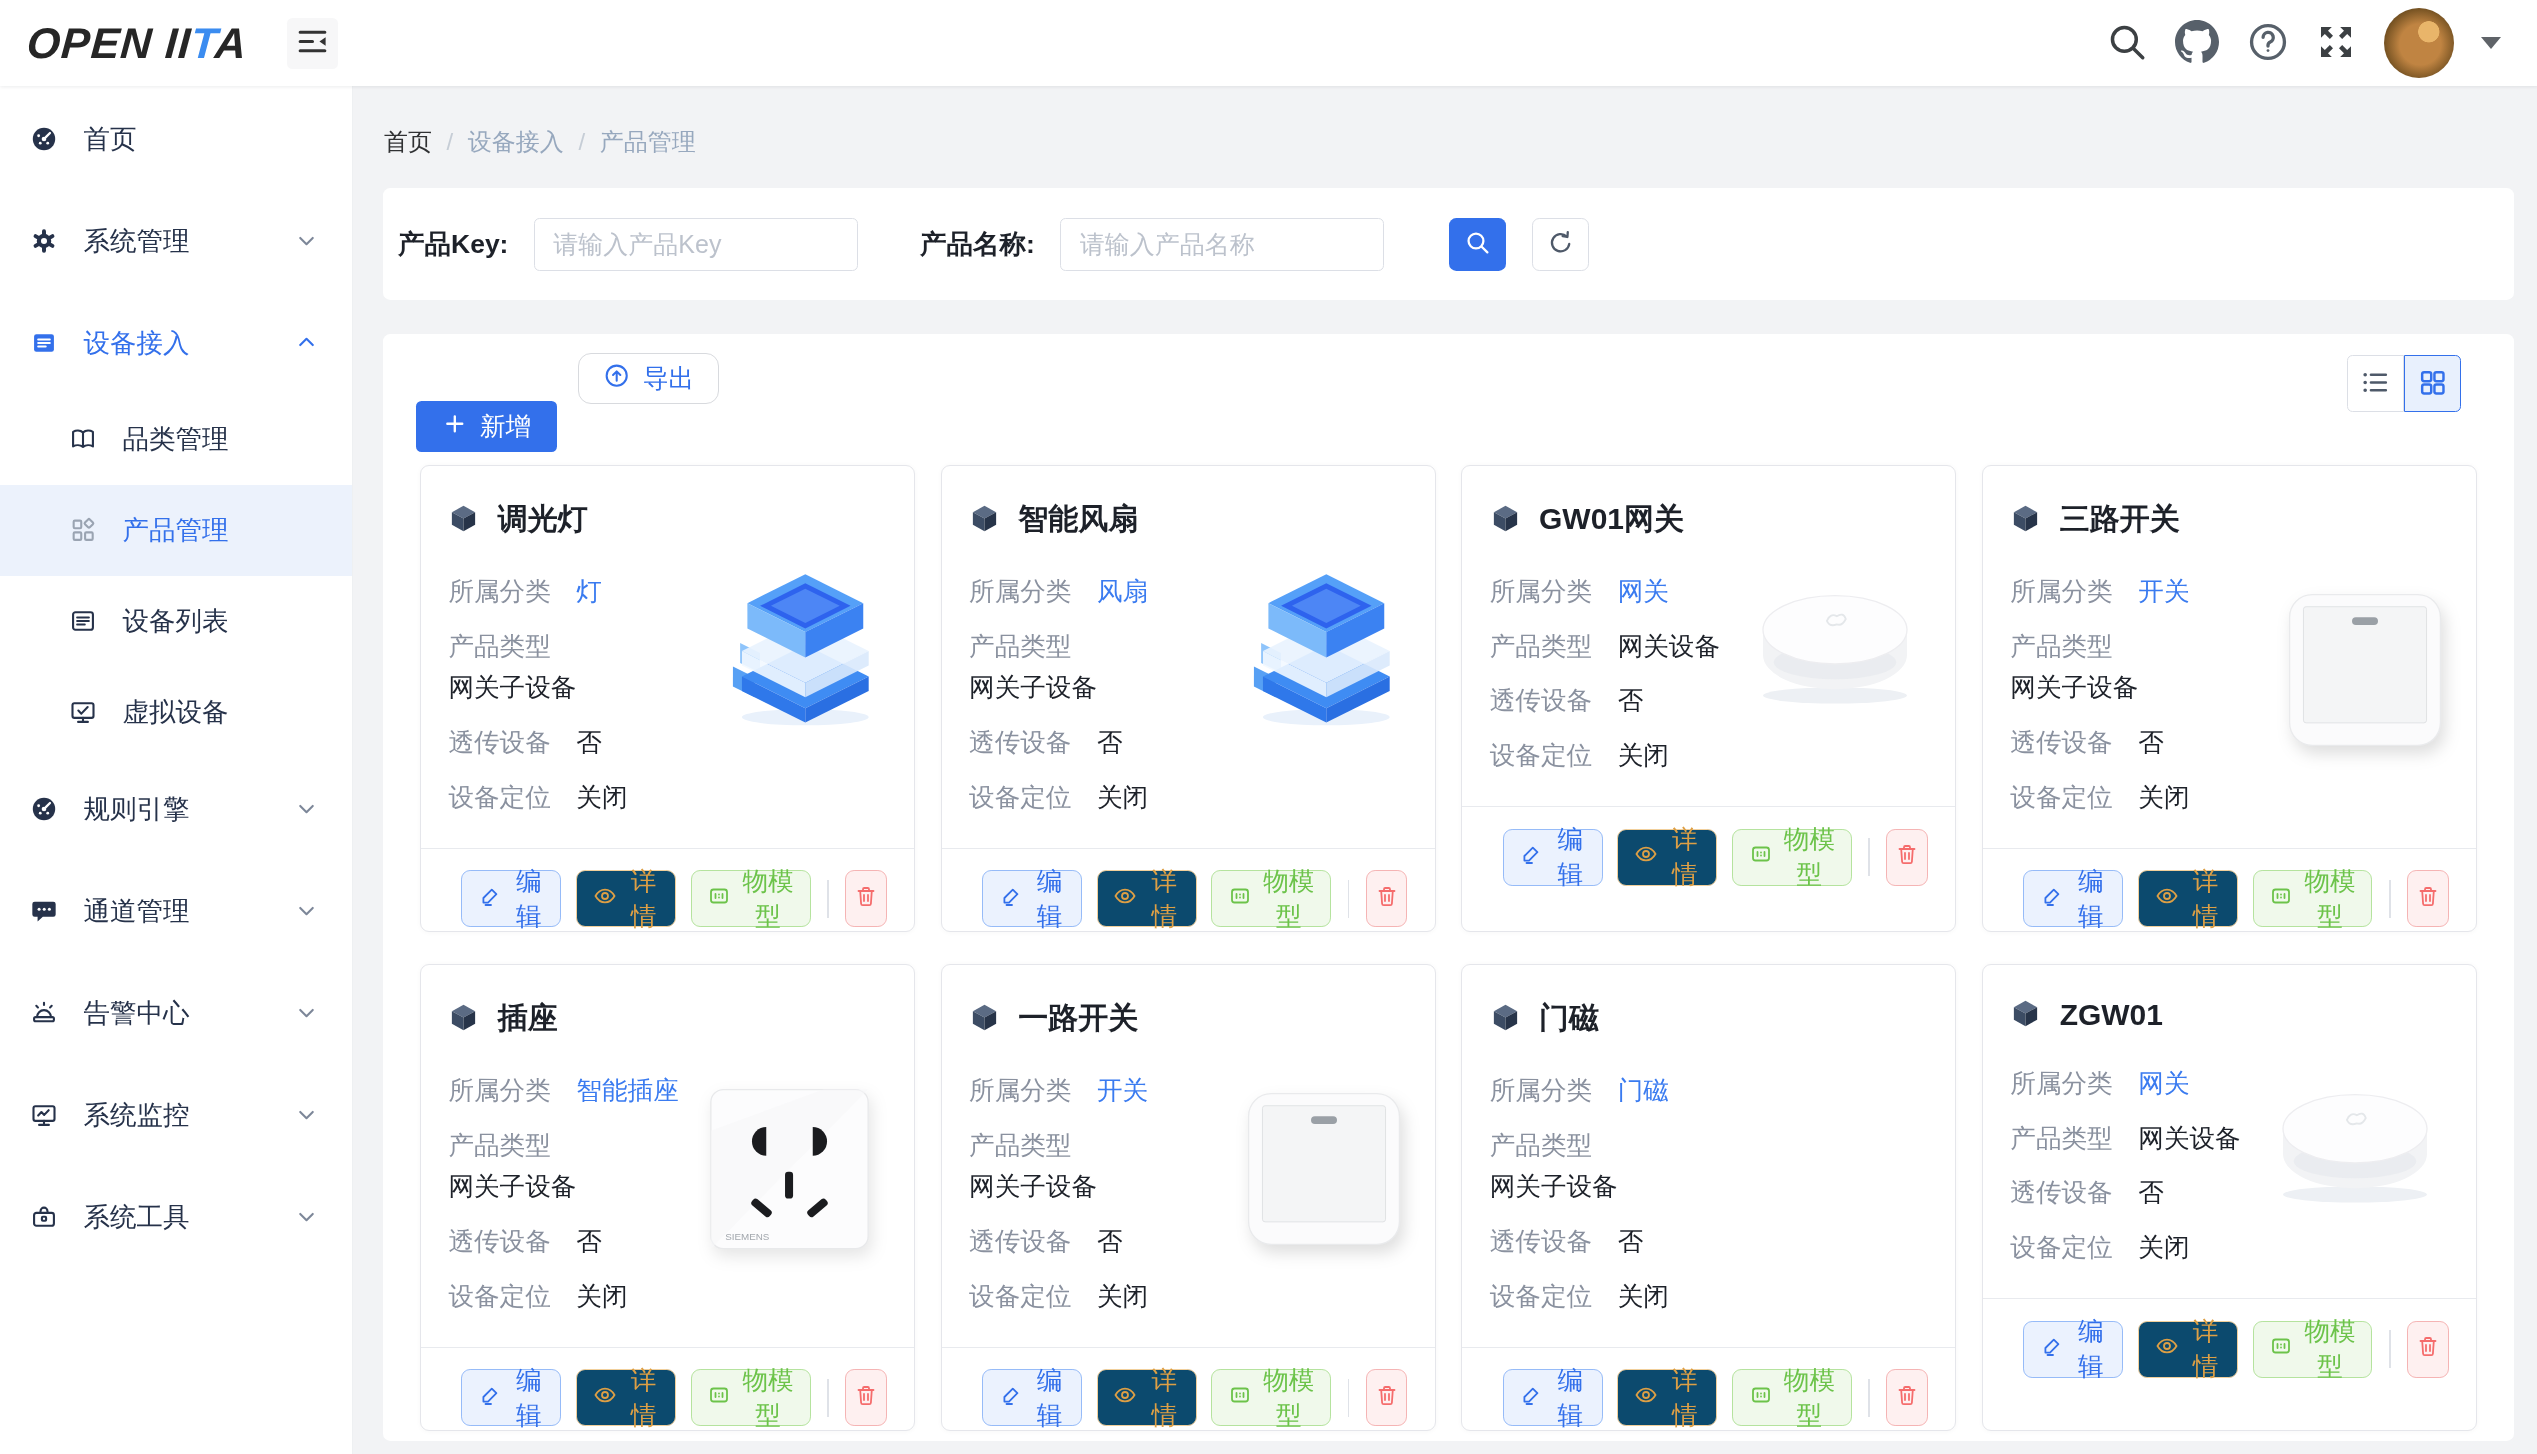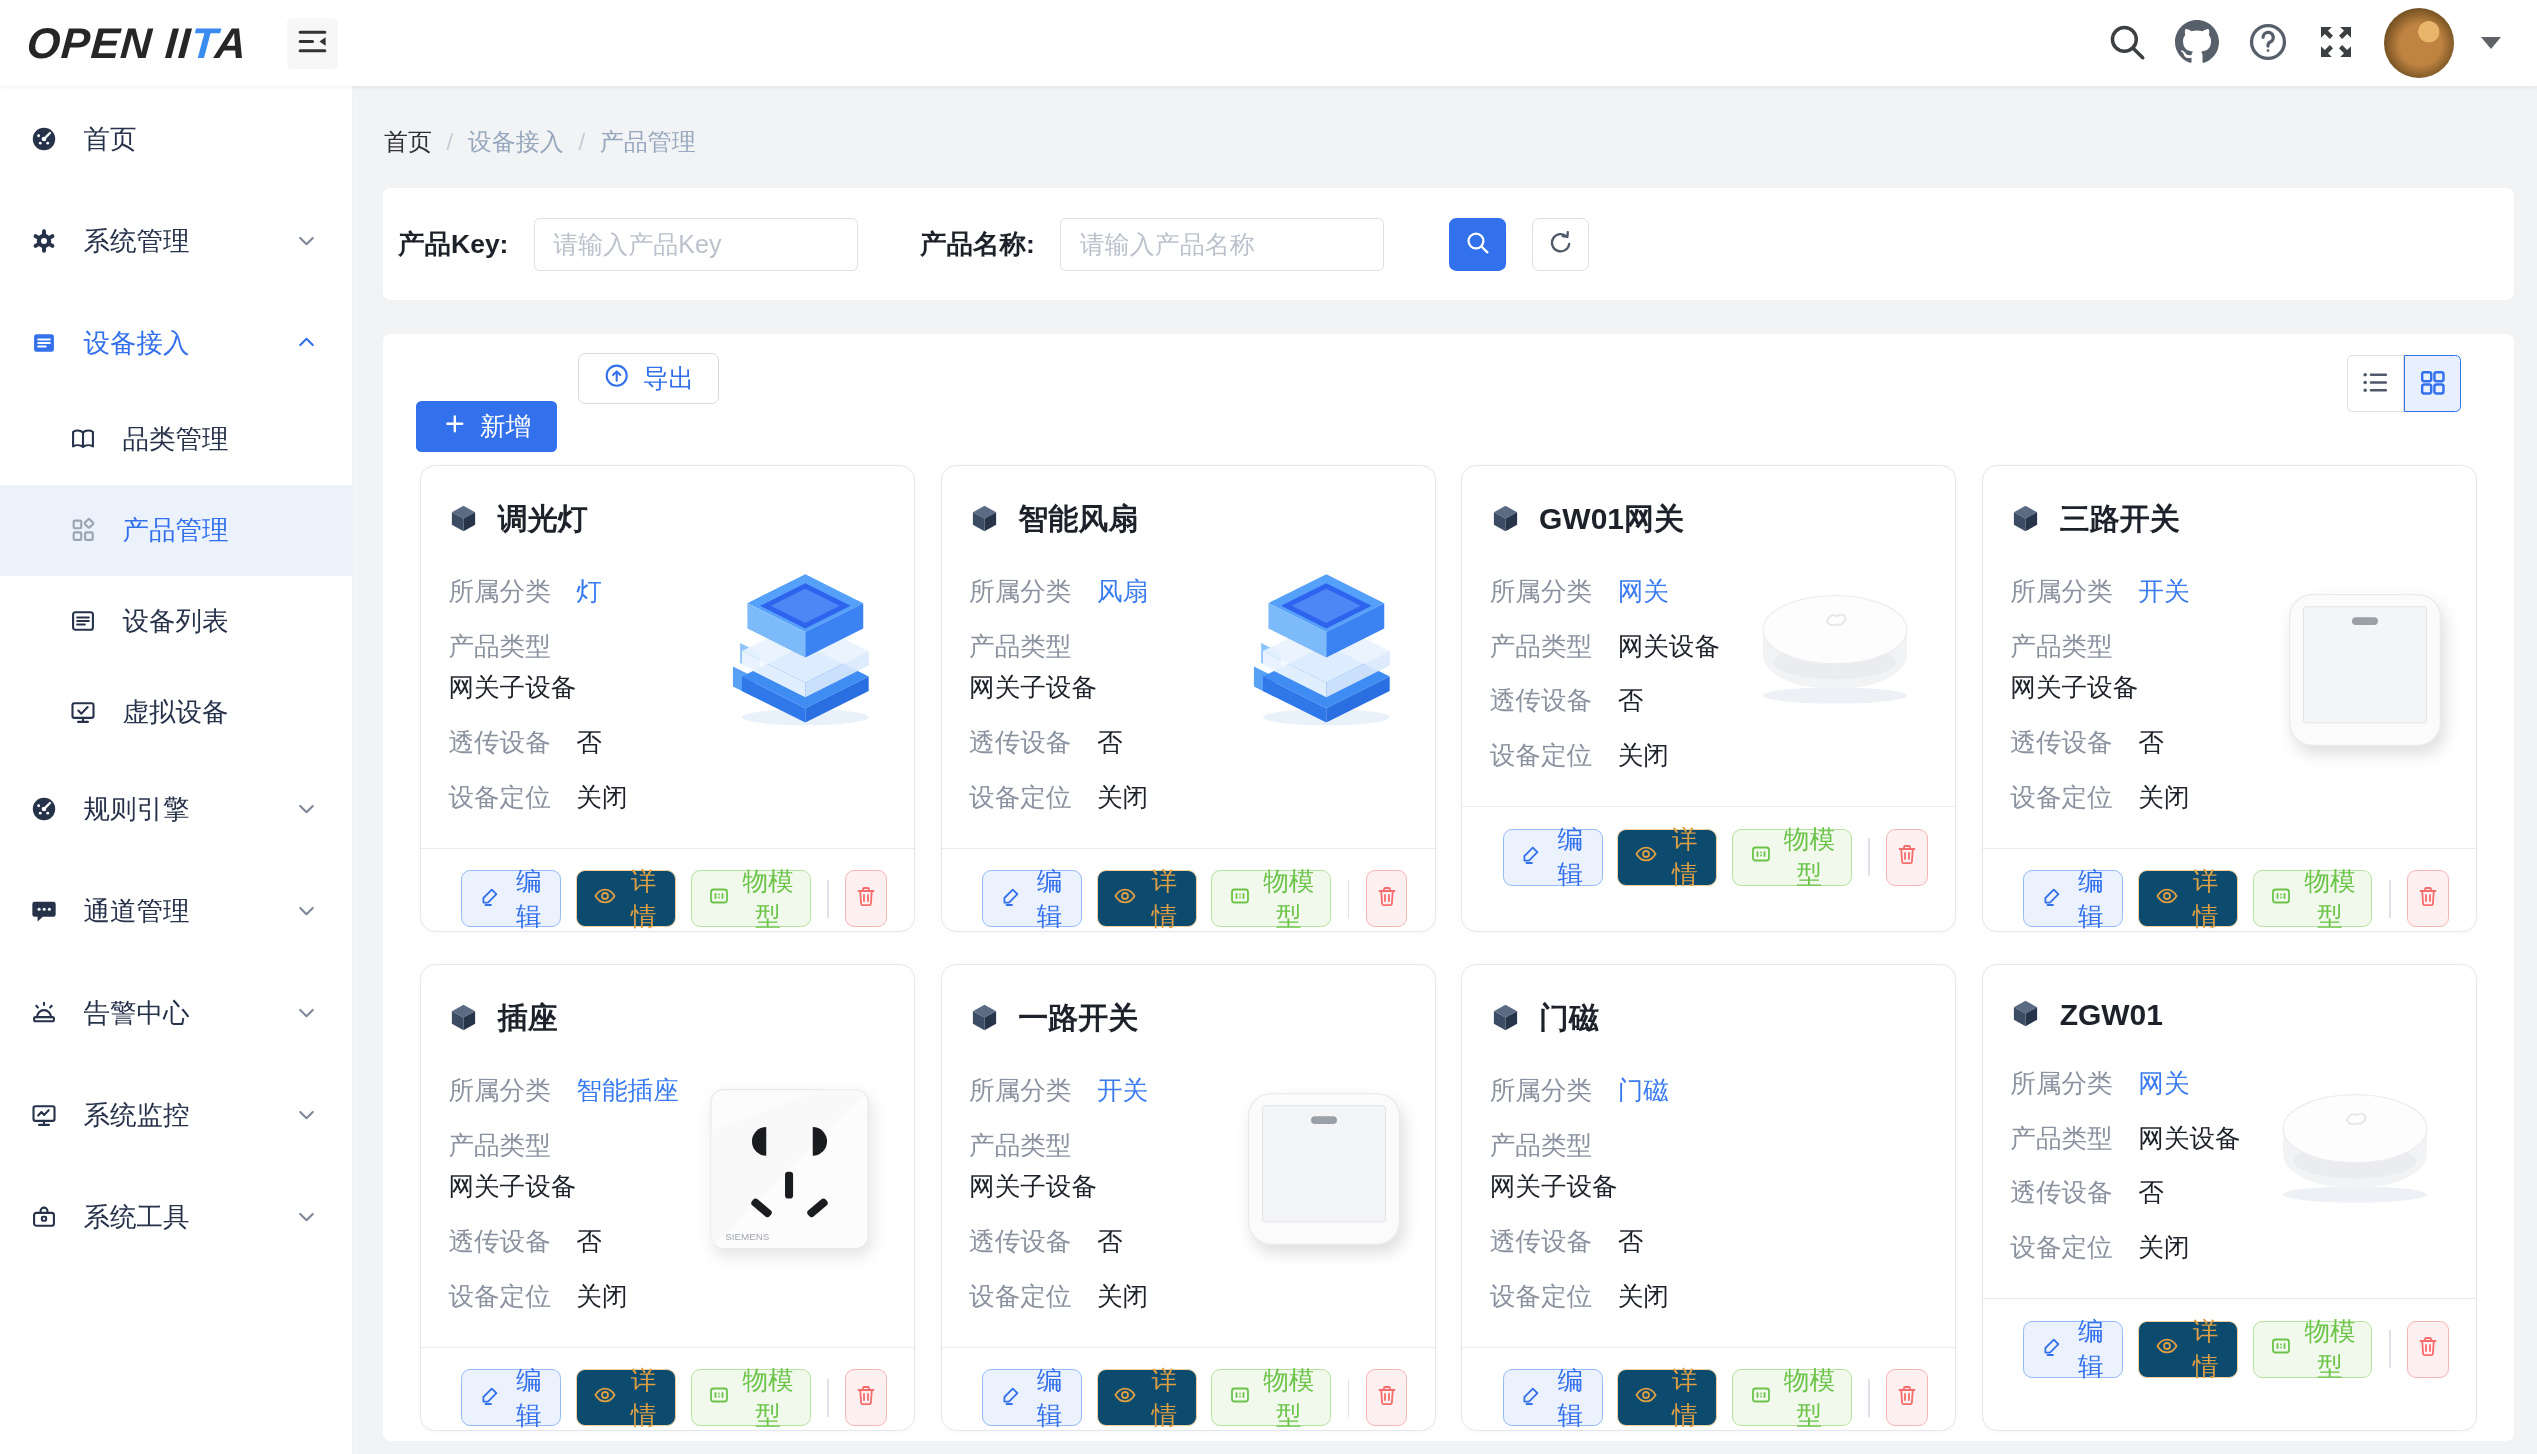--- a/index.html
+++ b/index.html
@@ -43,30 +43,30 @@
   .f-label{font-size:26.5px;font-weight:bold;color:#1d2129;margin-left:15px;white-space:nowrap;}
   .f-label.second{margin-left:62px;}
   .f-input{margin-left:25.6px;width:324px;height:53px;border:0.9px solid #dcdfe6;border-radius:5.5px;font-size:25px;padding:0 18.3px;color:#333;outline:none;box-sizing:border-box;background:#fff;}
   .f-input::placeholder{color:#bcc2cc;}
   .btn-search{margin-left:65px;width:57px;height:53px;background:#3370eb;border:none;border-radius:7.3px;display:flex;align-items:center;justify-content:center;cursor:pointer;}
   .btn-refresh{margin-left:25.6px;width:57px;height:53px;background:#fff;border:0.9px solid #dcdfe6;border-radius:7.3px;display:flex;align-items:center;justify-content:center;cursor:pointer;}
 
   .content-panel{position:absolute;left:30px;top:248px;width:2131px;height:1107px;background:#fff;border-radius:7.3px;}
   .panel-toolbar{position:absolute;top:19px;left:33px;display:flex;gap:21px;}
   .btn-add{height:51px;padding:0 25.6px;background:#3370eb;color:#fff;font-size:25.6px;border:none;border-radius:5.5px;display:inline-flex;align-items:center;gap:12.8px;cursor:pointer;margin-top:48px;}
-  .btn-export{height:51px;padding:0 24px;background:#fff;color:#3370eb;font-size:25.6px;border:0.9px solid #d8dade;border-radius:7px;display:inline-flex;align-items:center;gap:12.8px;cursor:pointer;}
+  .btn-export{height:51px;padding:0 24px;background:#fff;color:#3370eb;font-size:25.6px;border:0.9px solid #d8dade;border-radius:13px;display:inline-flex;align-items:center;gap:12.8px;cursor:pointer;}
   .view-toggles{position:absolute;top:21px;right:53px;display:flex;}
   .vt{width:57px;height:57px;background:#fff;border:0.9px solid #dcdfe6;display:flex;align-items:center;justify-content:center;cursor:pointer;box-sizing:border-box;}
   .vt.list{border-radius:5.5px 0 0 5.5px;}
   .vt.grid{border-radius:0 5.5px 5.5px 0;border:0.9px solid #3370eb;background:#e8f0fd;}
 
   .cards-grid{position:absolute;left:37px;right:37px;top:131px;display:grid;grid-template-columns:repeat(4,1fr);gap:32px 25.6px;grid-auto-rows:467px;}
 
   
-  .card{position:relative;background:#fff;border:0.9px solid #e5e6eb;border-radius:15px;padding:0 27.4px;box-sizing:border-box;box-shadow:0 0.9px 5.5px rgba(0,0,0,.03);overflow:hidden;}
+  .card{position:relative;background:#fff;border:0.9px solid #e5e6eb;border-radius:9px;padding:0 27.4px;box-sizing:border-box;box-shadow:0 0.9px 5.5px rgba(0,0,0,.03);overflow:hidden;}
   .card-head{margin-top:33px;display:flex;align-items:center;gap:18.3px;position:relative;z-index:2;}
   .card-title{margin:0;font-size:30px;font-weight:bold;color:#1d2129;}
   .card-rows{margin-top:31px;position:relative;z-index:2;}
   .crow{display:flex;align-items:center;gap:25.6px;font-size:25.6px;line-height:40px;margin-bottom:14.6px;}
   .crow .lbl{color:#8a919f;}
   .crow .val{color:#1d2129;}
   .crow .val.link{color:#3a7bf0;text-decoration:none;cursor:pointer;}
   .crow.vrow{margin-top:-12.8px;}
   .illus{position:absolute;z-index:1;}
   .illus.cube{right:20px;top:99px;}

